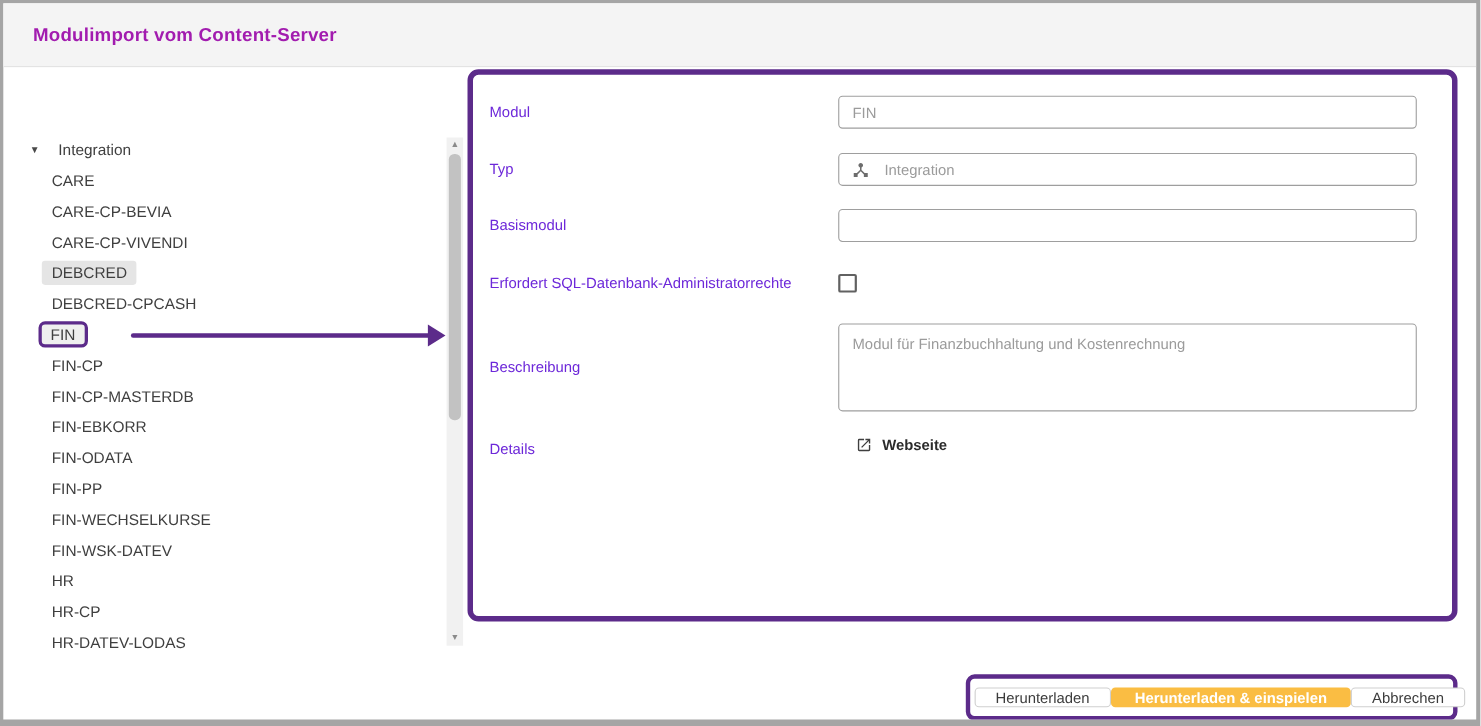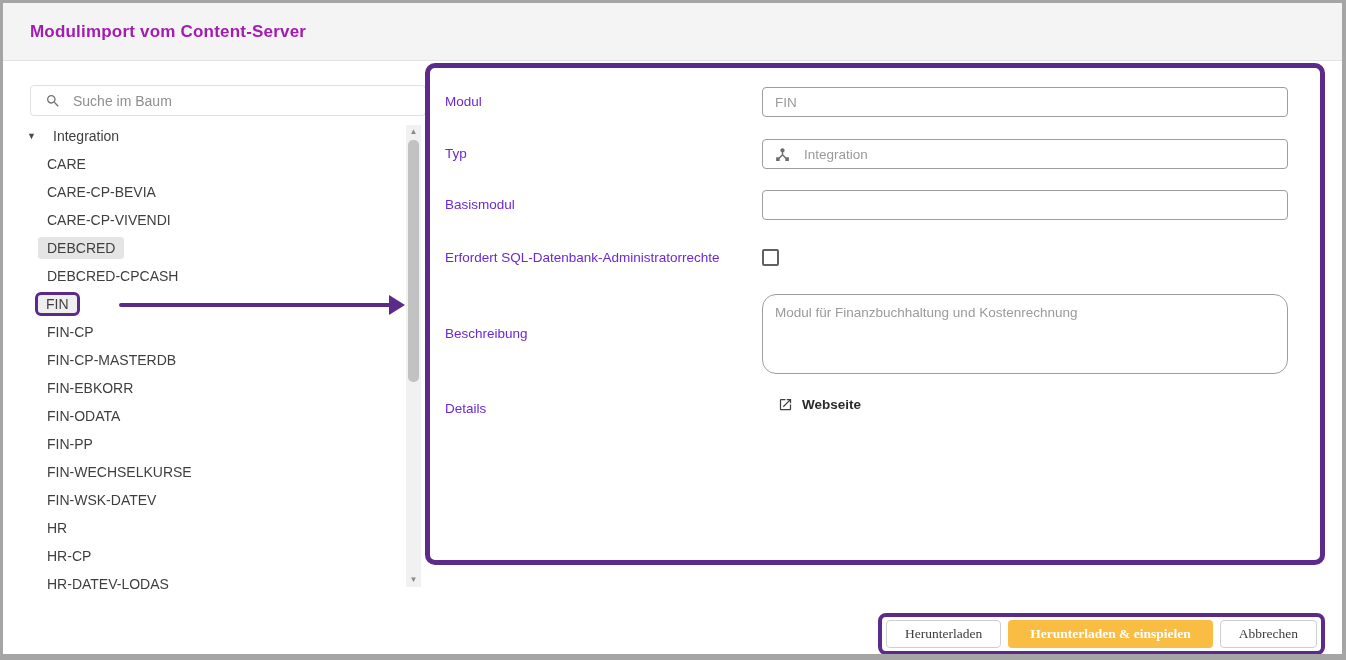--- a/index.html
+++ b/index.html
@@ -48,48 +48,42 @@
     border:1px solid #9e9e9e;border-radius:4px;font-size:13.5px;color:#9b9b9b;padding:0 12px;
     font-family:inherit;background:#fff;outline:none;}
   .f-input::placeholder{color:#9b9b9b;}
   .typ-field{position:absolute;left:332px;top:71px;width:526px;height:30px;box-sizing:border-box;
     border:1px solid #9e9e9e;border-radius:4px;display:flex;align-items:center;background:#fff;}
   .typ-field svg{margin-left:11px;flex:0 0 auto;}
   .typ-field .typ-value{margin-left:13px;font-size:13.5px;color:#9b9b9b;}
   .checkbox{position:absolute;left:332px;top:181px;width:17px;height:17px;box-sizing:border-box;
     border:2px solid #616161;border-radius:2px;background:#fff;cursor:pointer;}
   .f-textarea{position:absolute;left:332px;top:226px;width:526px;height:80px;box-sizing:border-box;
-    border:1px solid #9e9e9e;border-radius:14px;font-size:13.5px;color:#404040;padding:10px 12px;
+    border:1px solid #9e9e9e;border-radius:4px;font-size:13.5px;color:#404040;padding:10px 12px;
     font-family:inherit;resize:none;outline:none;}
   .f-textarea::placeholder{color:#9b9b9b;}
   .details-link{position:absolute;left:348px;top:329px;display:flex;align-items:center;cursor:pointer;}
   .details-link .link-text{margin-left:9px;font-size:13.5px;font-weight:700;color:#2b2b2b;text-align:right;}
   
   .btn-bar{position:absolute;left:875px;top:610px;width:447px;height:42px;box-sizing:border-box;
     border:4px solid var(--accent);border-radius:8px;background:#fff;
     display:flex;align-items:center;justify-content:space-between;padding:0 4px;}
-  .btn{height:28px;border-radius:4px;font-size:13.5px;font-family:Liberation Serif, serif;cursor:pointer;white-space:nowrap;}
+  .btn{height:18px;border-radius:4px;font-size:13.5px;font-family:Liberation Sans, sans-serif;cursor:pointer;white-space:nowrap;}
   .btn.secondary{background:#fff;border:1px solid #cfcfcf;color:#3c3c3c;padding:0 18px;}
   .btn.primary{background:var(--amber);border:none;color:#ffffff;font-weight:700;padding:0 22px;}
 </style>
 </head>
 <body>
 
 <div class="stage" style="--accent:#5C2B8A;--amber:#FABD43;">
 
   <div class="header">
     <div class="title">Modulimport vom Content-Server</div>
   </div>
 
-  <div class="search-box">
-    <svg width="16" height="16" viewBox="0 0 24 24" fill="#757575">
-      <path d="M15.5 14h-.79l-.28-.27A6.471 6.471 0 0 0 16 9.5 6.5 6.5 0 1 0 9.5 16c1.61 0 3.09-.59 4.23-1.57l.27.28v.79l5 5L20.49 19l-5-5zm-6 0C7.01 14 5 11.99 5 9.5S7.01 5 9.5 5 14 7.01 14 9.5 11.99 14 9.5 14z"></path>
-    </svg>
-    <input type="text" placeholder="Suche im Baum" style="">
-  </div>
 
   <div class="tree">
     <div class="tree-row root">
       <span class="caret">▼</span>
       <span class="tree-label">Integration</span>
     </div>
     <div id="tree-items">
         <div class="tree-row child">
       <span class="tree-label">CARE</span>
     </div>

